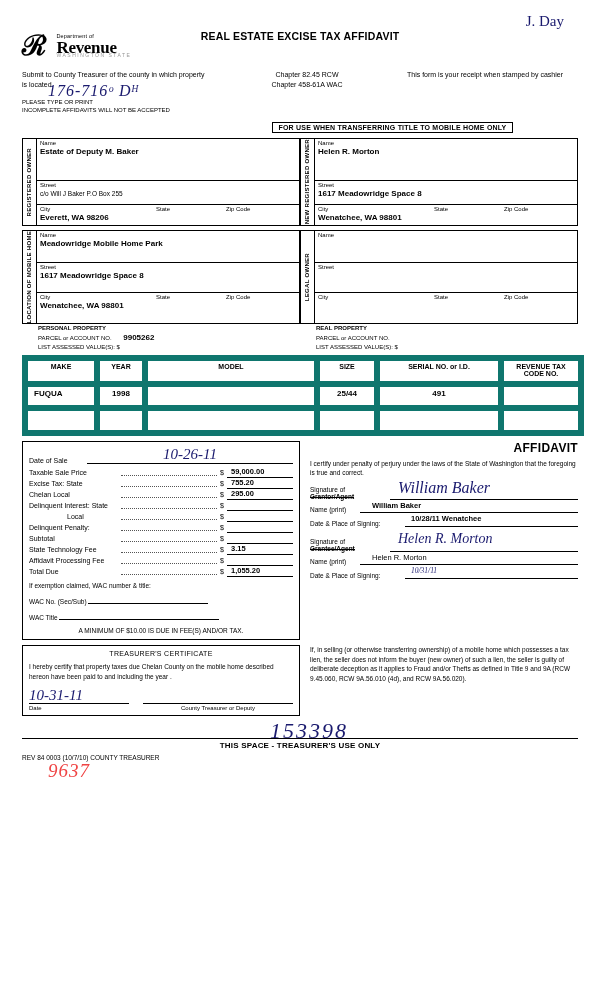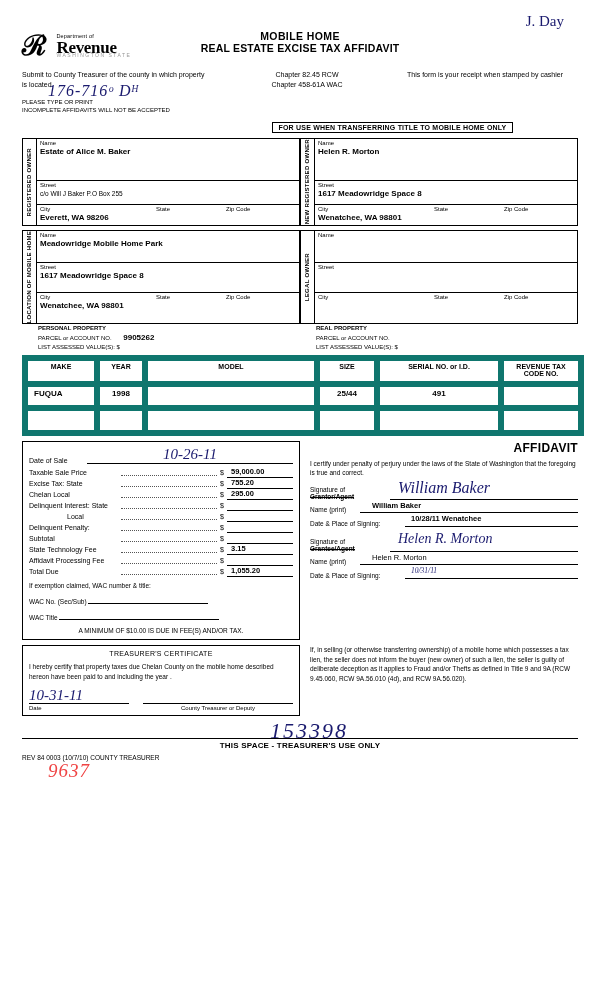--- a/index.html
+++ b/index.html
@@ -504,21 +504,20 @@
         <div class="logo-row">
           <div class="logo-mark">ℛ</div>
           <div class="logo-txt">
             <div class="logo-dept">Department of</div>
             <div class="logo-rev">Revenue</div>
             <div class="logo-sub">WASHINGTON STATE</div>
           </div>
         </div>
       </div>
       <div class="title-block">
-        <div class="t1">MOBILE HOME</div>
         <div class="t2">REAL ESTATE EXCISE TAX AFFIDAVIT</div>
       </div>
       <div class="hdr-spacer"></div>
     </div>
 
     <div class="subhdr">
       <div class="col1">Submit to County Treasurer of the county in which property is located.</div>
       <div class="col2">
         <div>Chapter 82.45 RCW</div>
         <div>Chapter 458-61A WAC</div>
@@ -540,21 +539,21 @@
 
     <div class="parties">
 
       <div class="party-col">
         <div class="vlabel">
           <span>REGISTERED OWNER</span>
         </div>
         <div class="fieldset">
           <div class="fs-row name-row">
             <div class="fl">Name</div>
-            <div class="fv">Estate of Alice M. Baker</div>
+            <div class="fv">Estate of Deputy M. Baker</div>
           </div>
           <div class="fs-row street-row">
             <div class="fl">Street</div>
             <div class="fv norm">c/o Will J Baker P.O Box 255</div>
           </div>
           <div class="fs-row">
             <div class="csz">
               <div class="c">
                 <div class="fl">City</div>
               </div>

